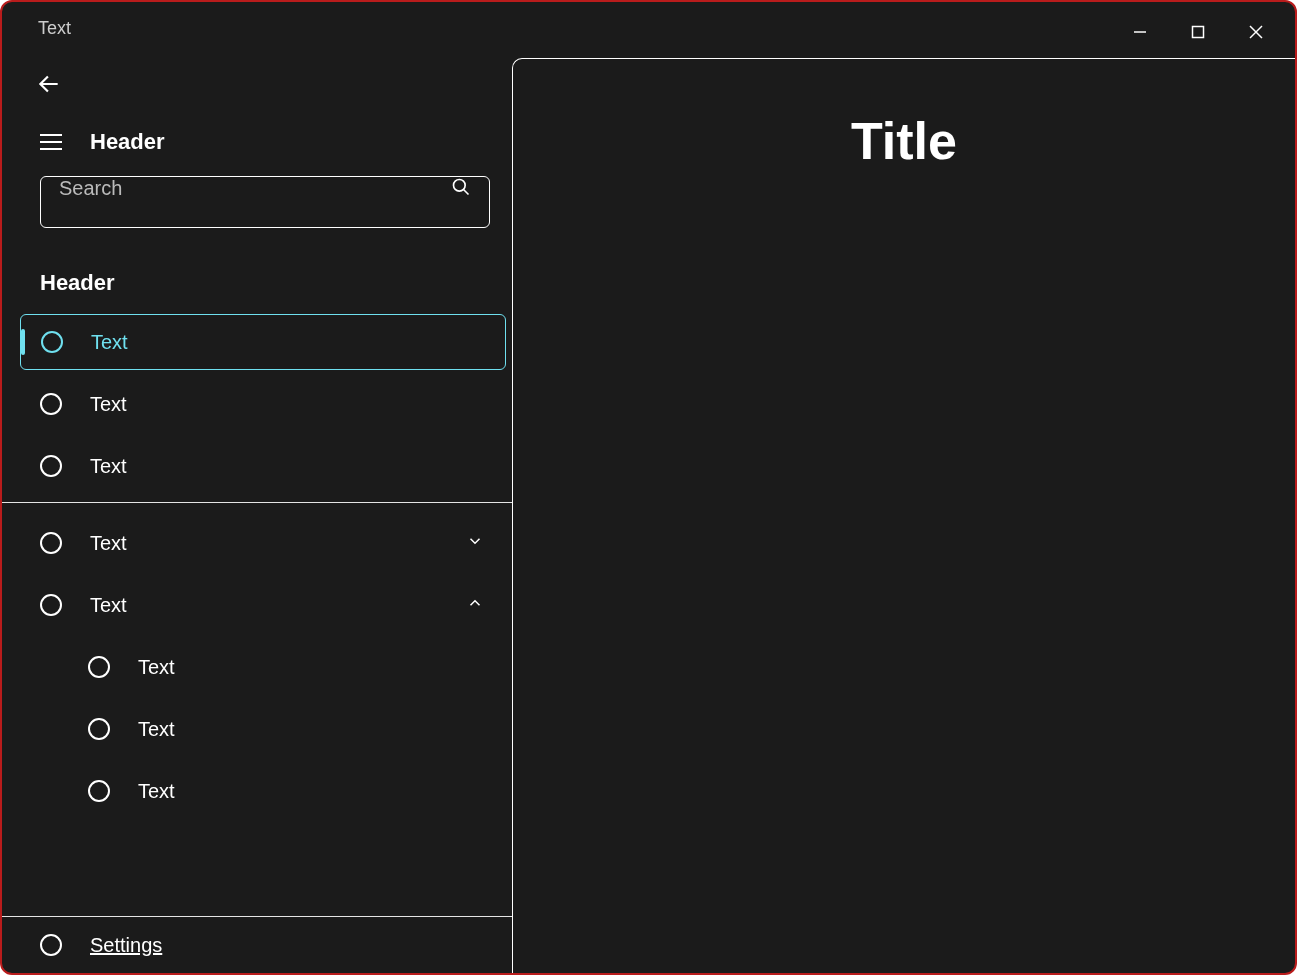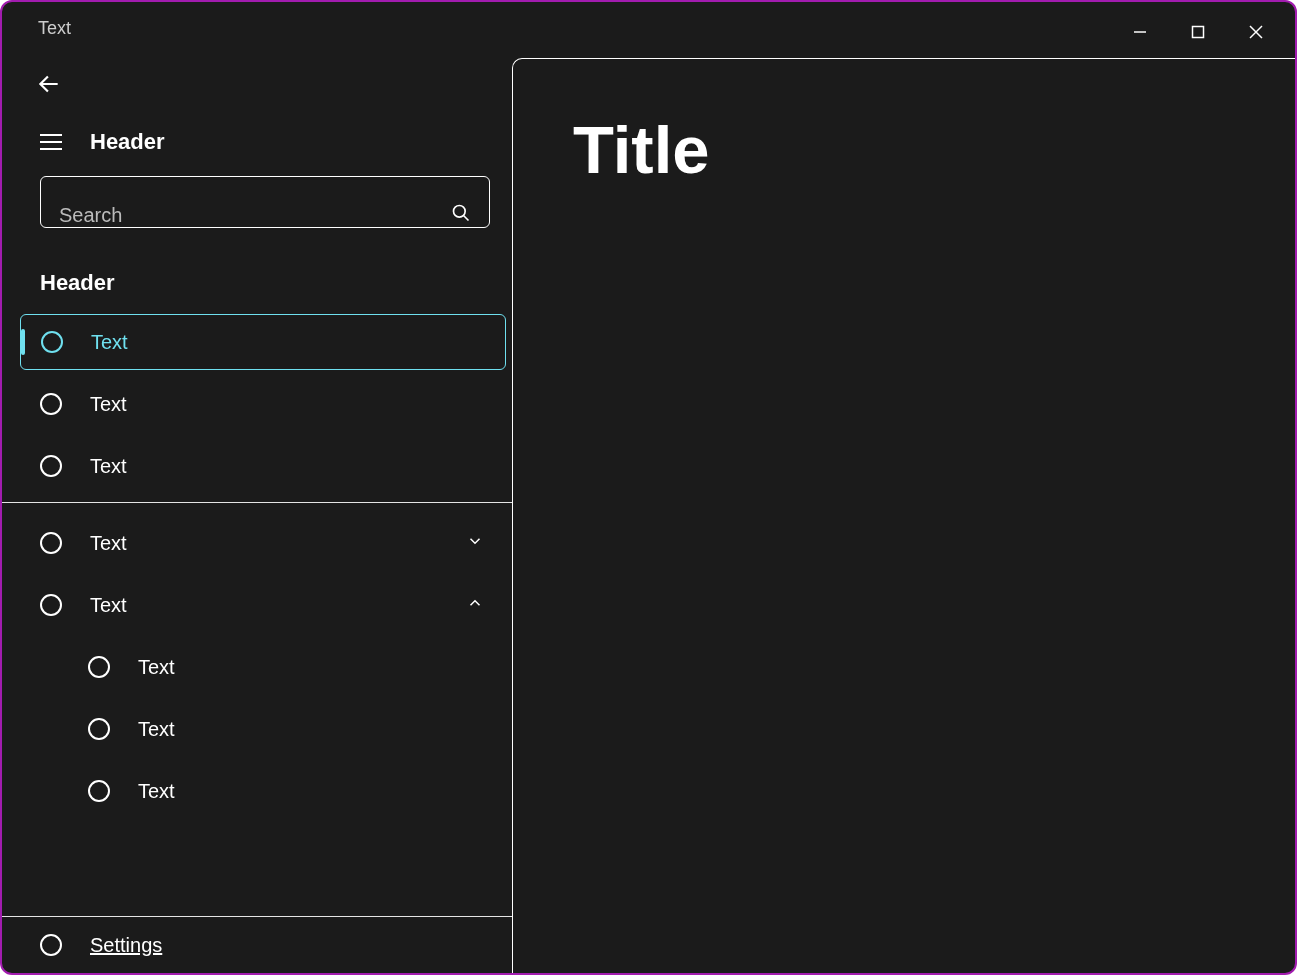--- a/index.html
+++ b/index.html
@@ -8,21 +8,21 @@
       font-family: "Segoe UI", -apple-system, Arial, sans-serif;
       background: #fff;
       display: flex;
       align-items: flex-start;
       justify-content: flex-start;
     }
     .window {
       width: 1297px;
       height: 975px;
       background: #1b1b1b;
-      border: 2px solid #a21caf;
+      border: 2px solid #b91c1c;
       border-radius: 12px;
       position: relative;
       overflow: hidden;
       color: #fff;
     }
     
     .titlebar {
       height: 52px;
       display: flex;
       align-items: flex-start;
@@ -67,22 +67,23 @@
     }
     .content {
       flex: 1;
       border: 1.5px solid #fff;
       border-right: none;
       border-bottom: none;
       border-top-left-radius: 10px;
       padding: 52px 60px;
     }
     .content h1 {
-      font-size: 67px;
+      font-size: 52px;
       font-weight: 600;
+      text-align: center;
     }
     
     .back-row {
       height: 56px;
       display: flex;
       align-items: center;
       padding-left: 34px;
     }
     .back-row svg { stroke: #fff; }
     .header-row {
@@ -101,21 +102,21 @@
     .hamburger span {
       width: 22px; height: 2px; background: #fff;
     }
     .header-label { font-size: 22px; font-weight: 600; }
     .search-wrap { padding: 6px 22px 0 38px; }
     .search-box {
       height: 52px;
       border: 1.5px solid #fff;
       border-radius: 6px;
       display: flex;
-      align-items: flex-end;
+      align-items: flex-start;
       justify-content: space-between;
       padding: 0 18px;
     }
     .search-box input {
       background: transparent;
       border: none;
       outline: none;
       color: #fff;
       font-size: 20px;
       flex: 1;

